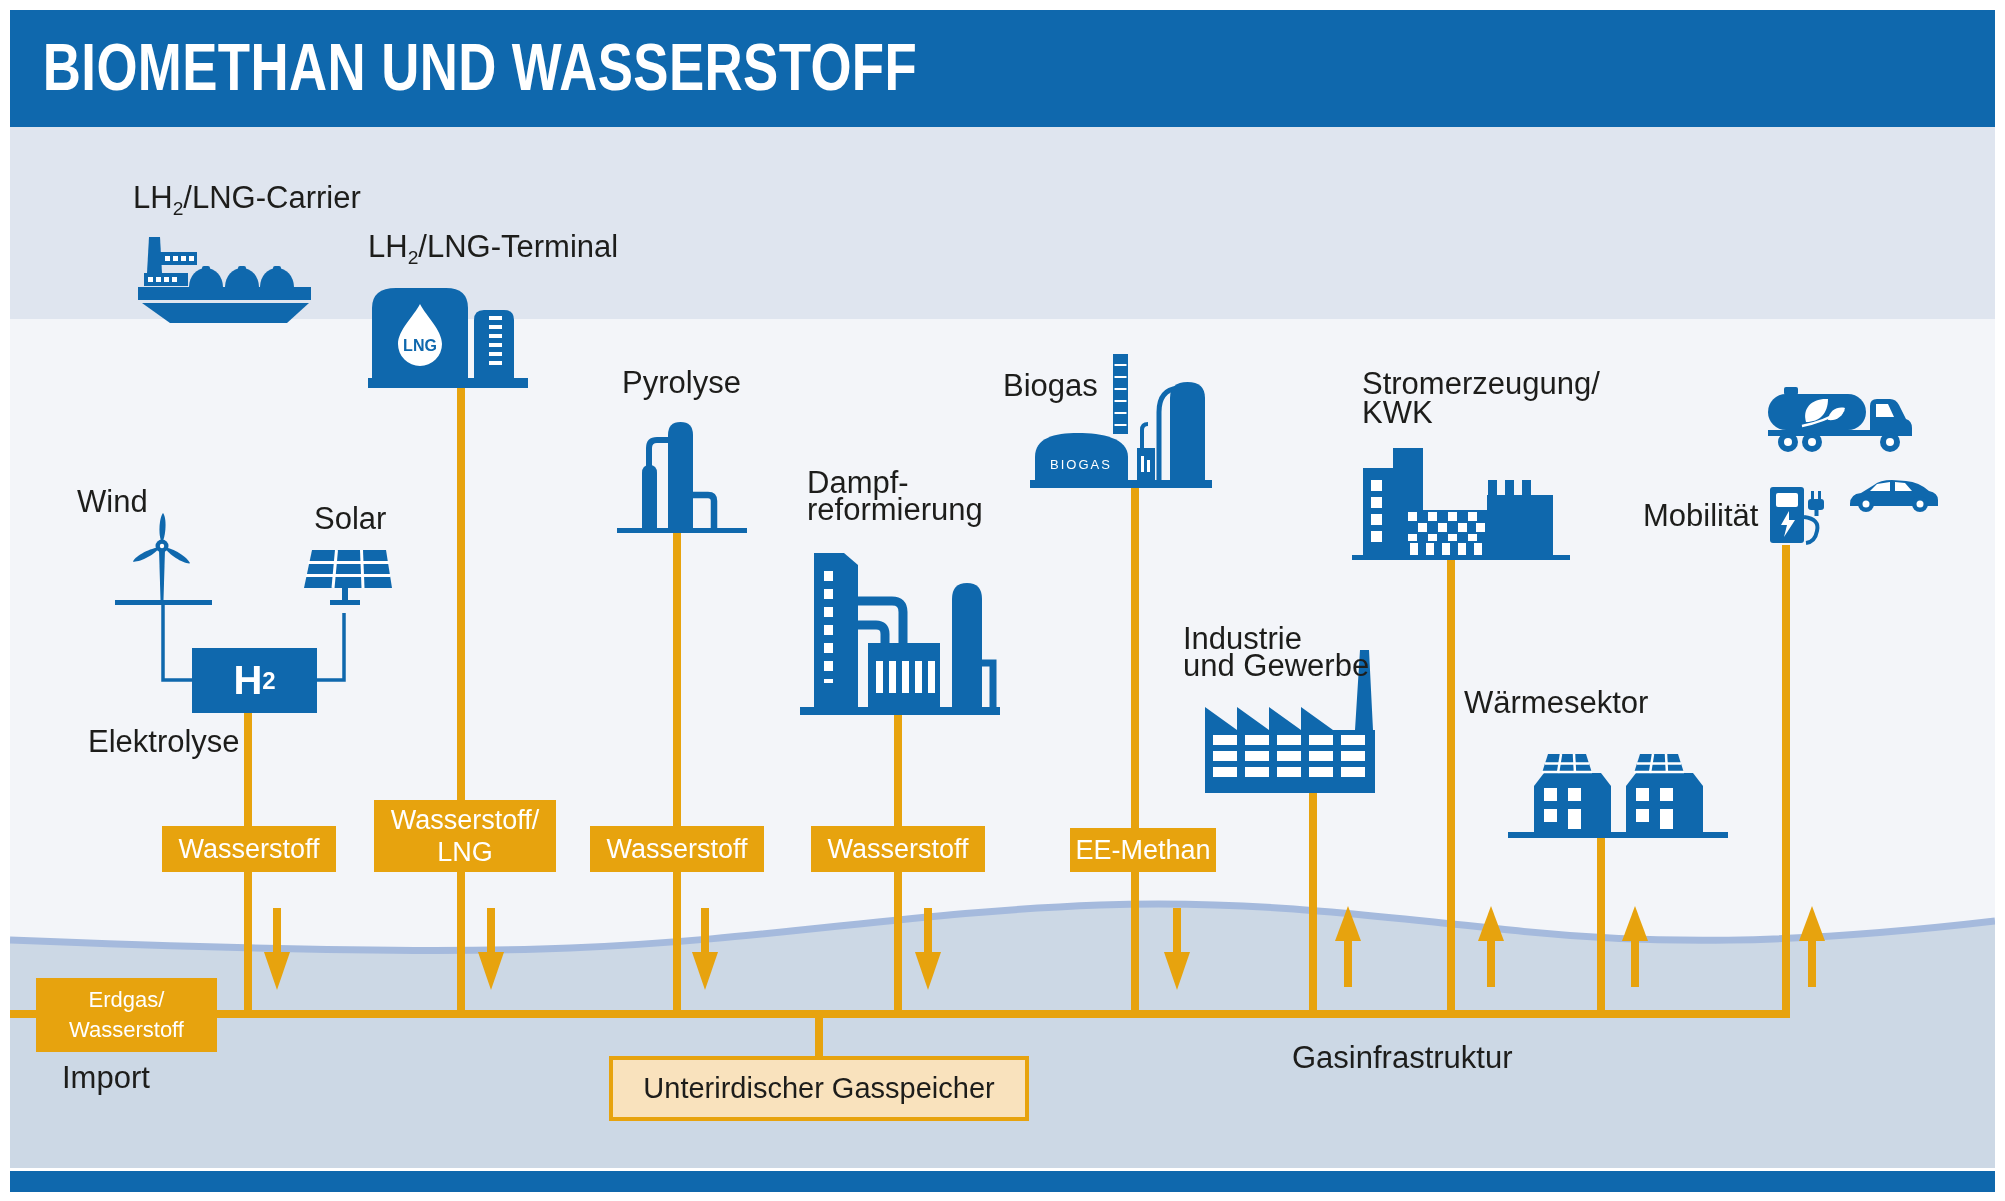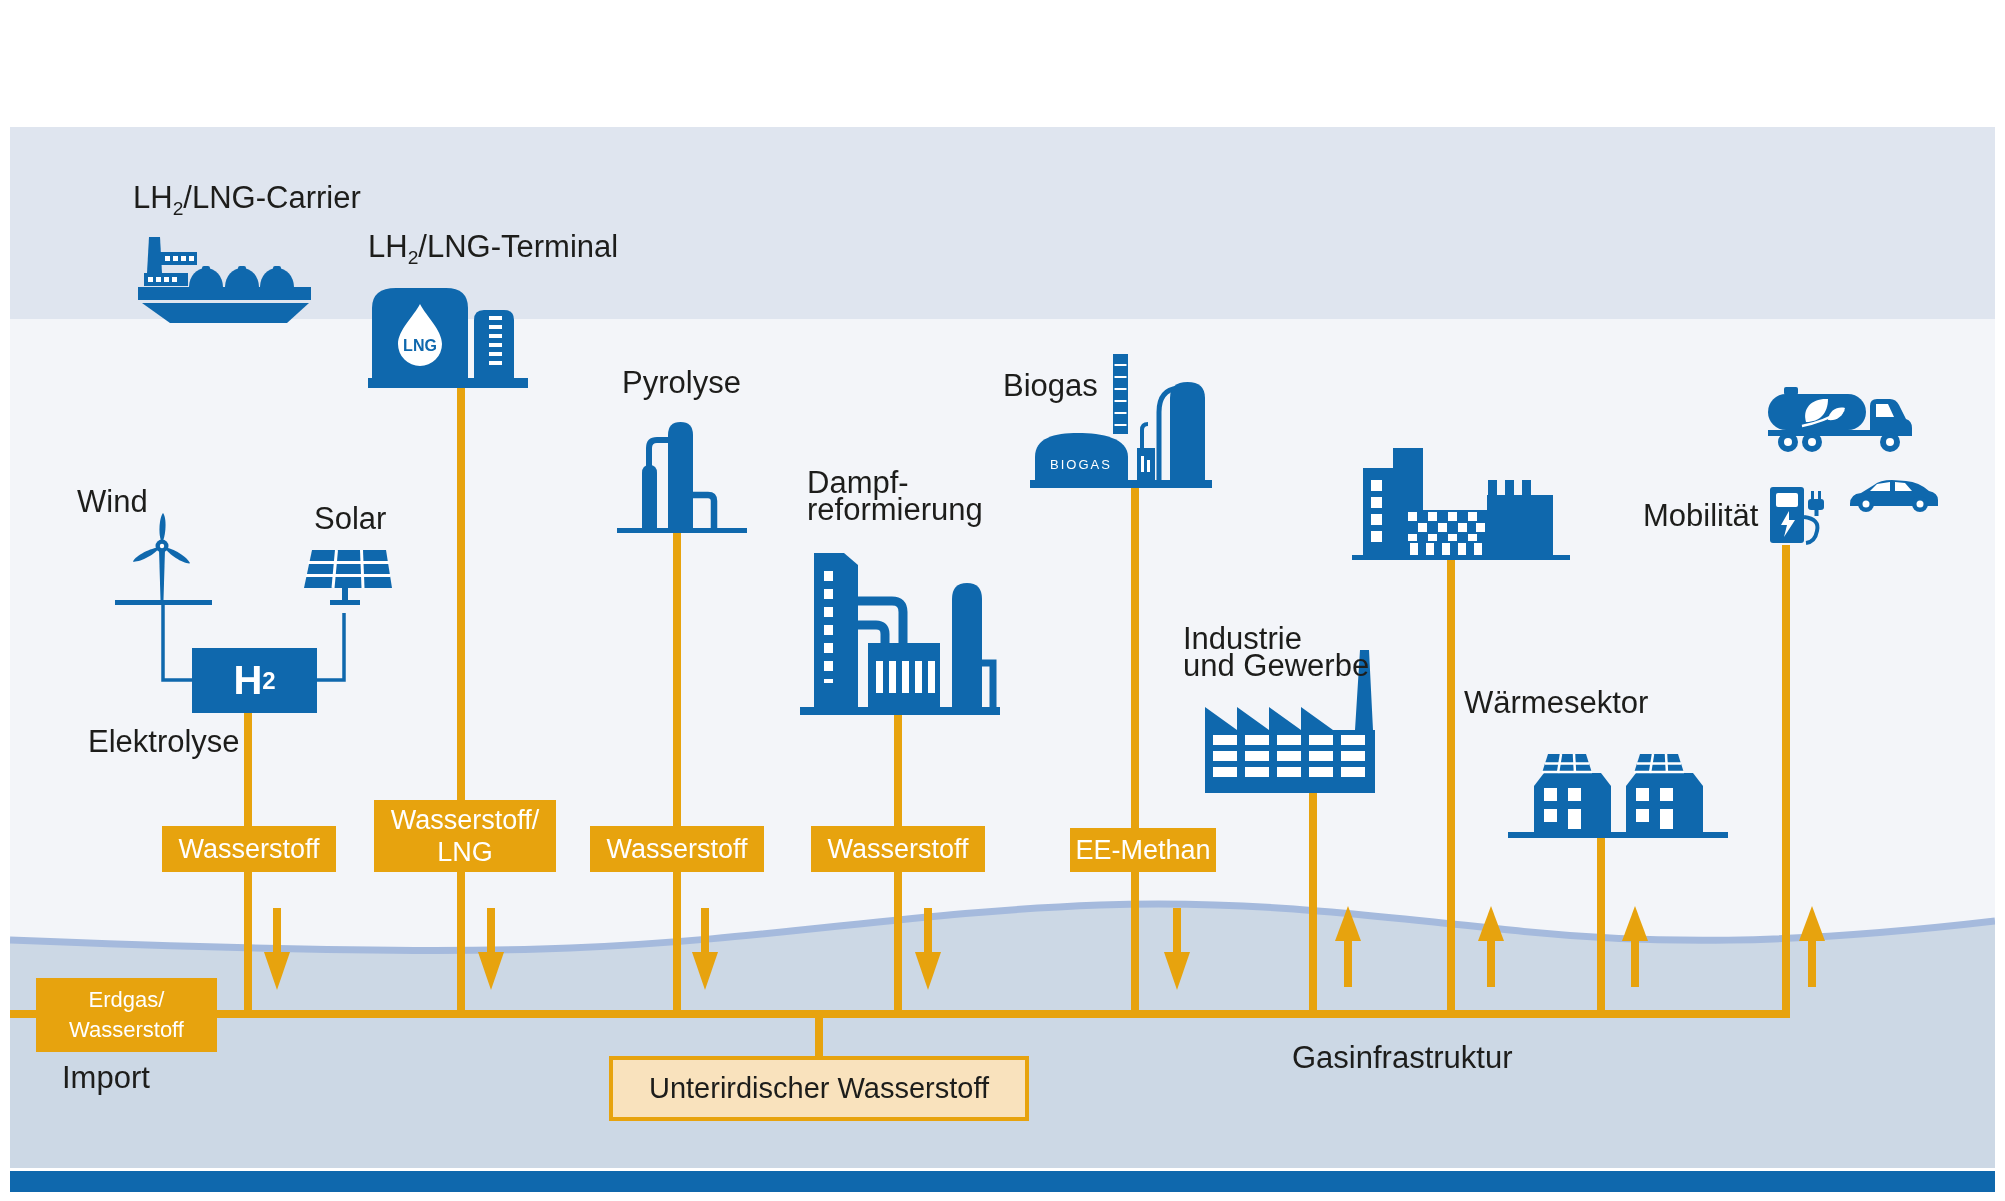--- a/index.html
+++ b/index.html
@@ -32,20 +32,23 @@
   .h2box sub{font-size:60%;}
   .icon{display:block;}
   .ib{fill:#0f68ad;} .iw{fill:#fff;}
   .ibs{stroke:#0f68ad;fill:none;} .iws{stroke:#fff;fill:none;}
 </style>
 </head>
 <body>
 
 <div class="poster">
 
+  <div class="abs hdr">
+    <h1>BIOMETHAN UND WASSERSTOFF</h1>
+  </div>
   <div class="abs band-top"></div>
   <div class="abs band-main"></div>
 
   <svg class="abs flow" viewBox="0 0 1985 868">
     <path fill="#ccd8e5" d="M0,640 C200,648 420,654 560,648 C760,640 900,612 1090,605 C1230,600 1340,613 1500,630 C1640,645 1780,645 1985,621 L1985,868 L0,868 Z"></path>
     <path fill="none" stroke="#a5badd" stroke-width="7" d="M0,640 C200,648 420,654 560,648 C760,640 900,612 1090,605 C1230,600 1340,613 1500,630 C1640,645 1780,645 1985,621"></path>
     <g fill="#e7a30e">
       <rect x="234" y="413" width="8" height="305"></rect>
       <rect x="447" y="85" width="8" height="633"></rect>
       <rect x="663" y="233" width="8" height="485"></rect>
@@ -254,20 +257,24 @@
       <rect x="90" y="97" width="8" height="12"></rect>
         <rect x="106" y="97" width="8" height="12"></rect>
       <rect x="122" y="97" width="8" height="12"></rect>
     </g>
     <rect class="ib" x="135" y="49" width="66" height="60"></rect>
     <rect class="ib" x="136" y="34" width="9" height="15"></rect>
       <rect class="ib" x="153" y="34" width="9" height="15"></rect>
     <rect class="ib" x="170" y="34" width="9" height="15"></rect>
     <rect class="ib" x="0" y="109" width="218" height="5"></rect>
   </svg>
+  <div class="abs lbl lh29" style="left:1362px;top:369px">
+    <div>Stromerzeugung/</div>
+    <div>KWK</div>
+  </div>
 
   <svg class="abs icon" style="left:1205px;top:648px" width="170" height="145" viewBox="0 0 170 145">
     <polygon class="ib" points="0,145 0,59 32,82 32,59 64,82 64,59 96,82 96,59 128,82 150,82 155,2 164,2 168,82 170,82 170,145"></polygon>
     <g class="iw">
       <rect x="8" y="87" width="24" height="10"></rect>
         <rect x="40" y="87" width="24" height="10"></rect>
       <rect x="72" y="87" width="24" height="10"></rect>
         <rect x="104" y="87" width="24" height="10"></rect>
       <rect x="136" y="87" width="24" height="10"></rect>
       <rect x="8" y="103" width="24" height="10"></rect>
@@ -365,18 +372,18 @@
   <div class="abs obox" style="left:590px;top:826px;width:174px;height:46px">Wasserstoff</div>
   <div class="abs obox" style="left:811px;top:826px;width:174px;height:46px">Wasserstoff</div>
   <div class="abs obox" style="left:1070px;top:828px;width:146px;height:44px">EE-Methan</div>
   <div class="abs obox small" style="left:36px;top:978px;width:181px;height:74px">
     <div>
         <div>Erdgas/</div>
         <div>Wasserstoff</div>
       </div>
   </div>
 
-  <div class="abs storage" style="left:609px;top:1056px;width:420px;height:65px">Unterirdischer Wasserstoff</div>
+  <div class="abs storage" style="left:609px;top:1056px;width:420px;height:65px">Unterirdischer Gasspeicher</div>
   <div class="abs lbl" style="left:62px;top:1064px">Import</div>
   <div class="abs lbl" style="left:1292px;top:1044px">Gasinfrastruktur</div>
 
   <div class="abs footer"></div>
 </div>
 
 </body></html>

